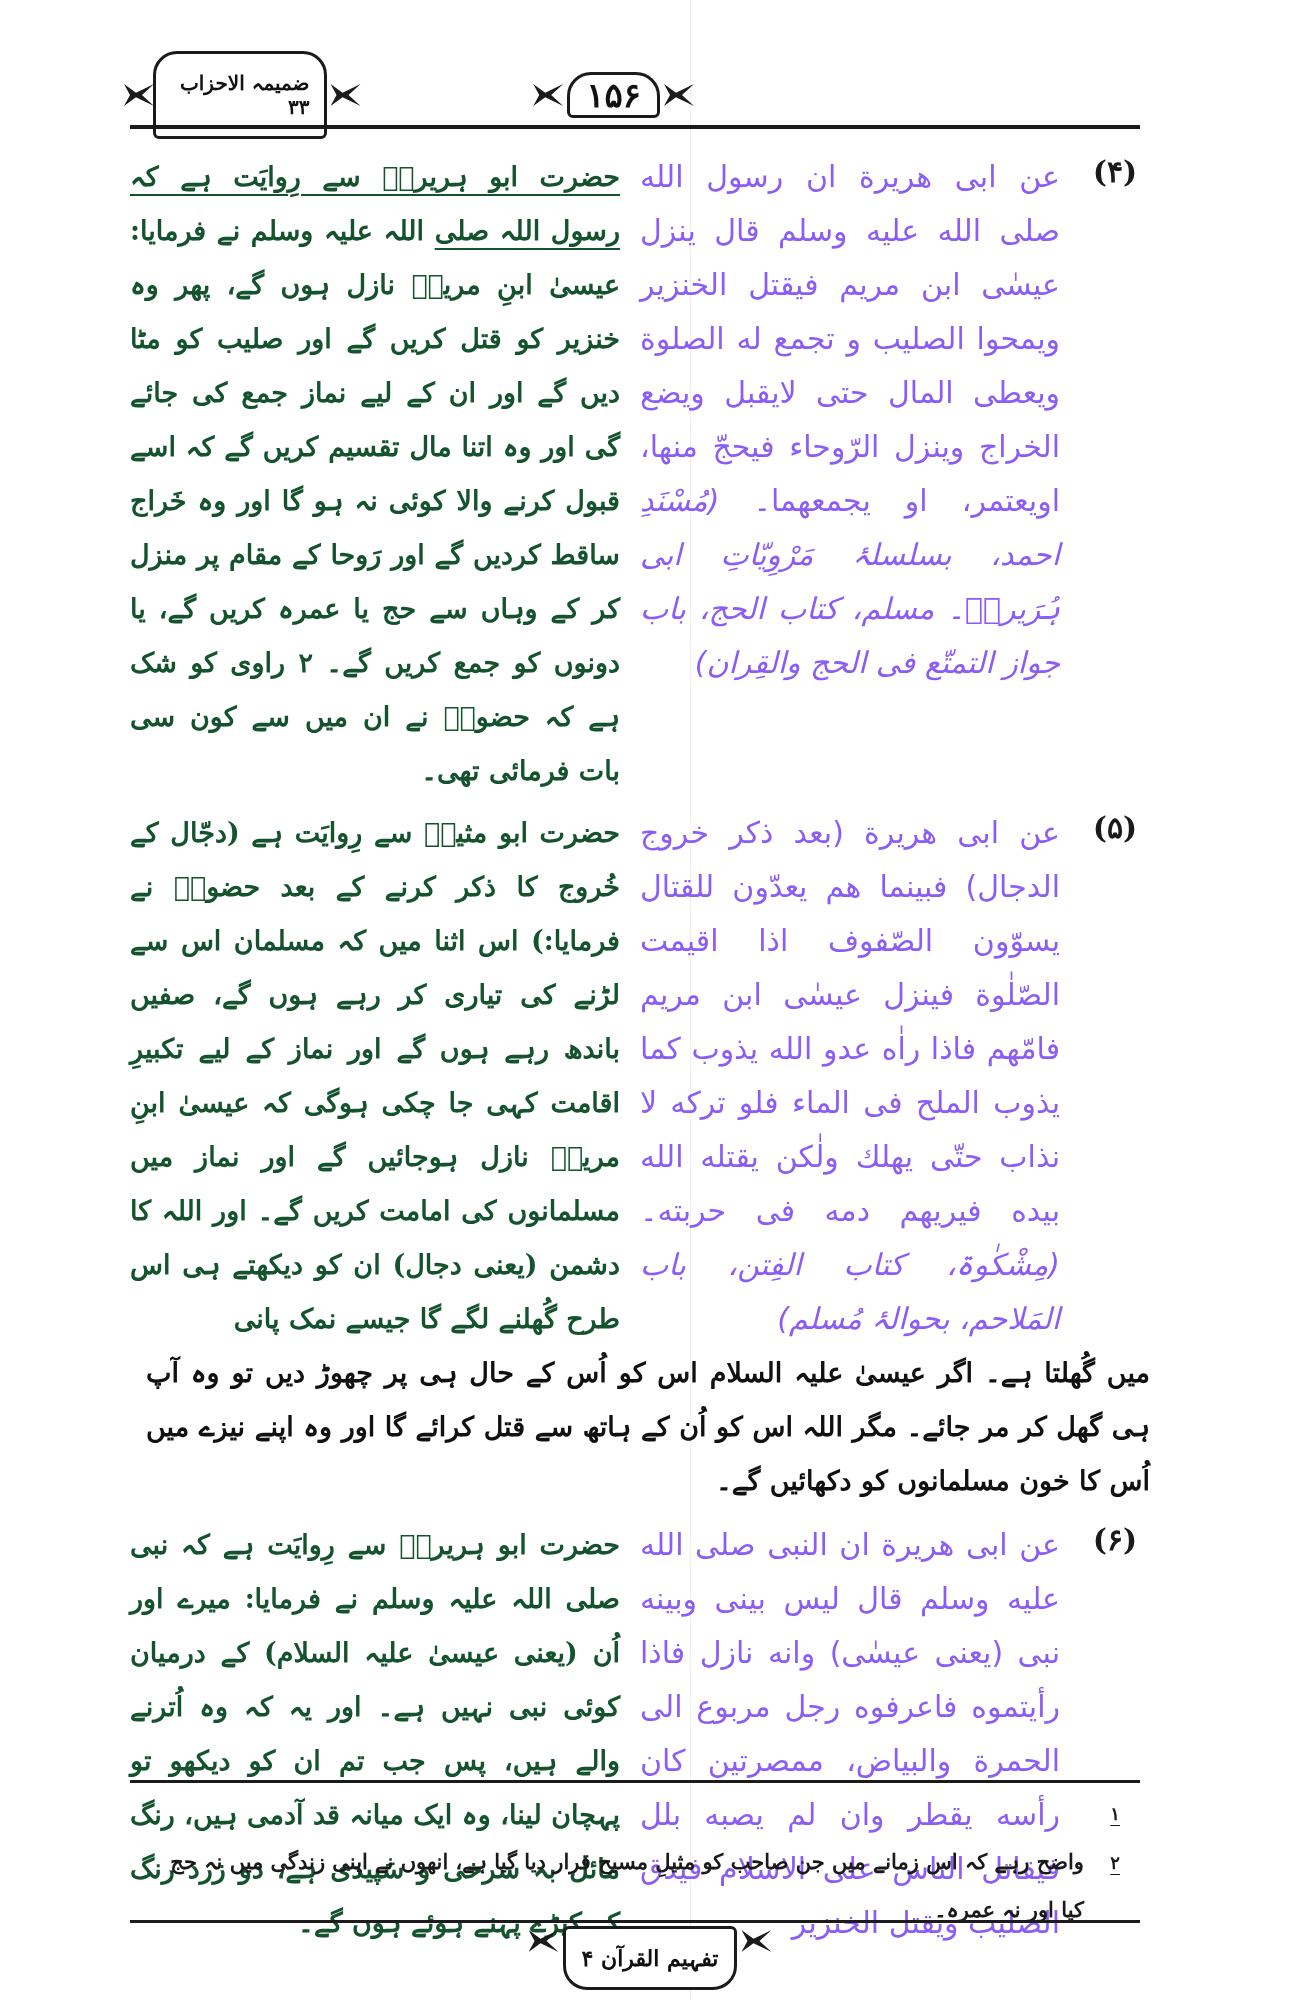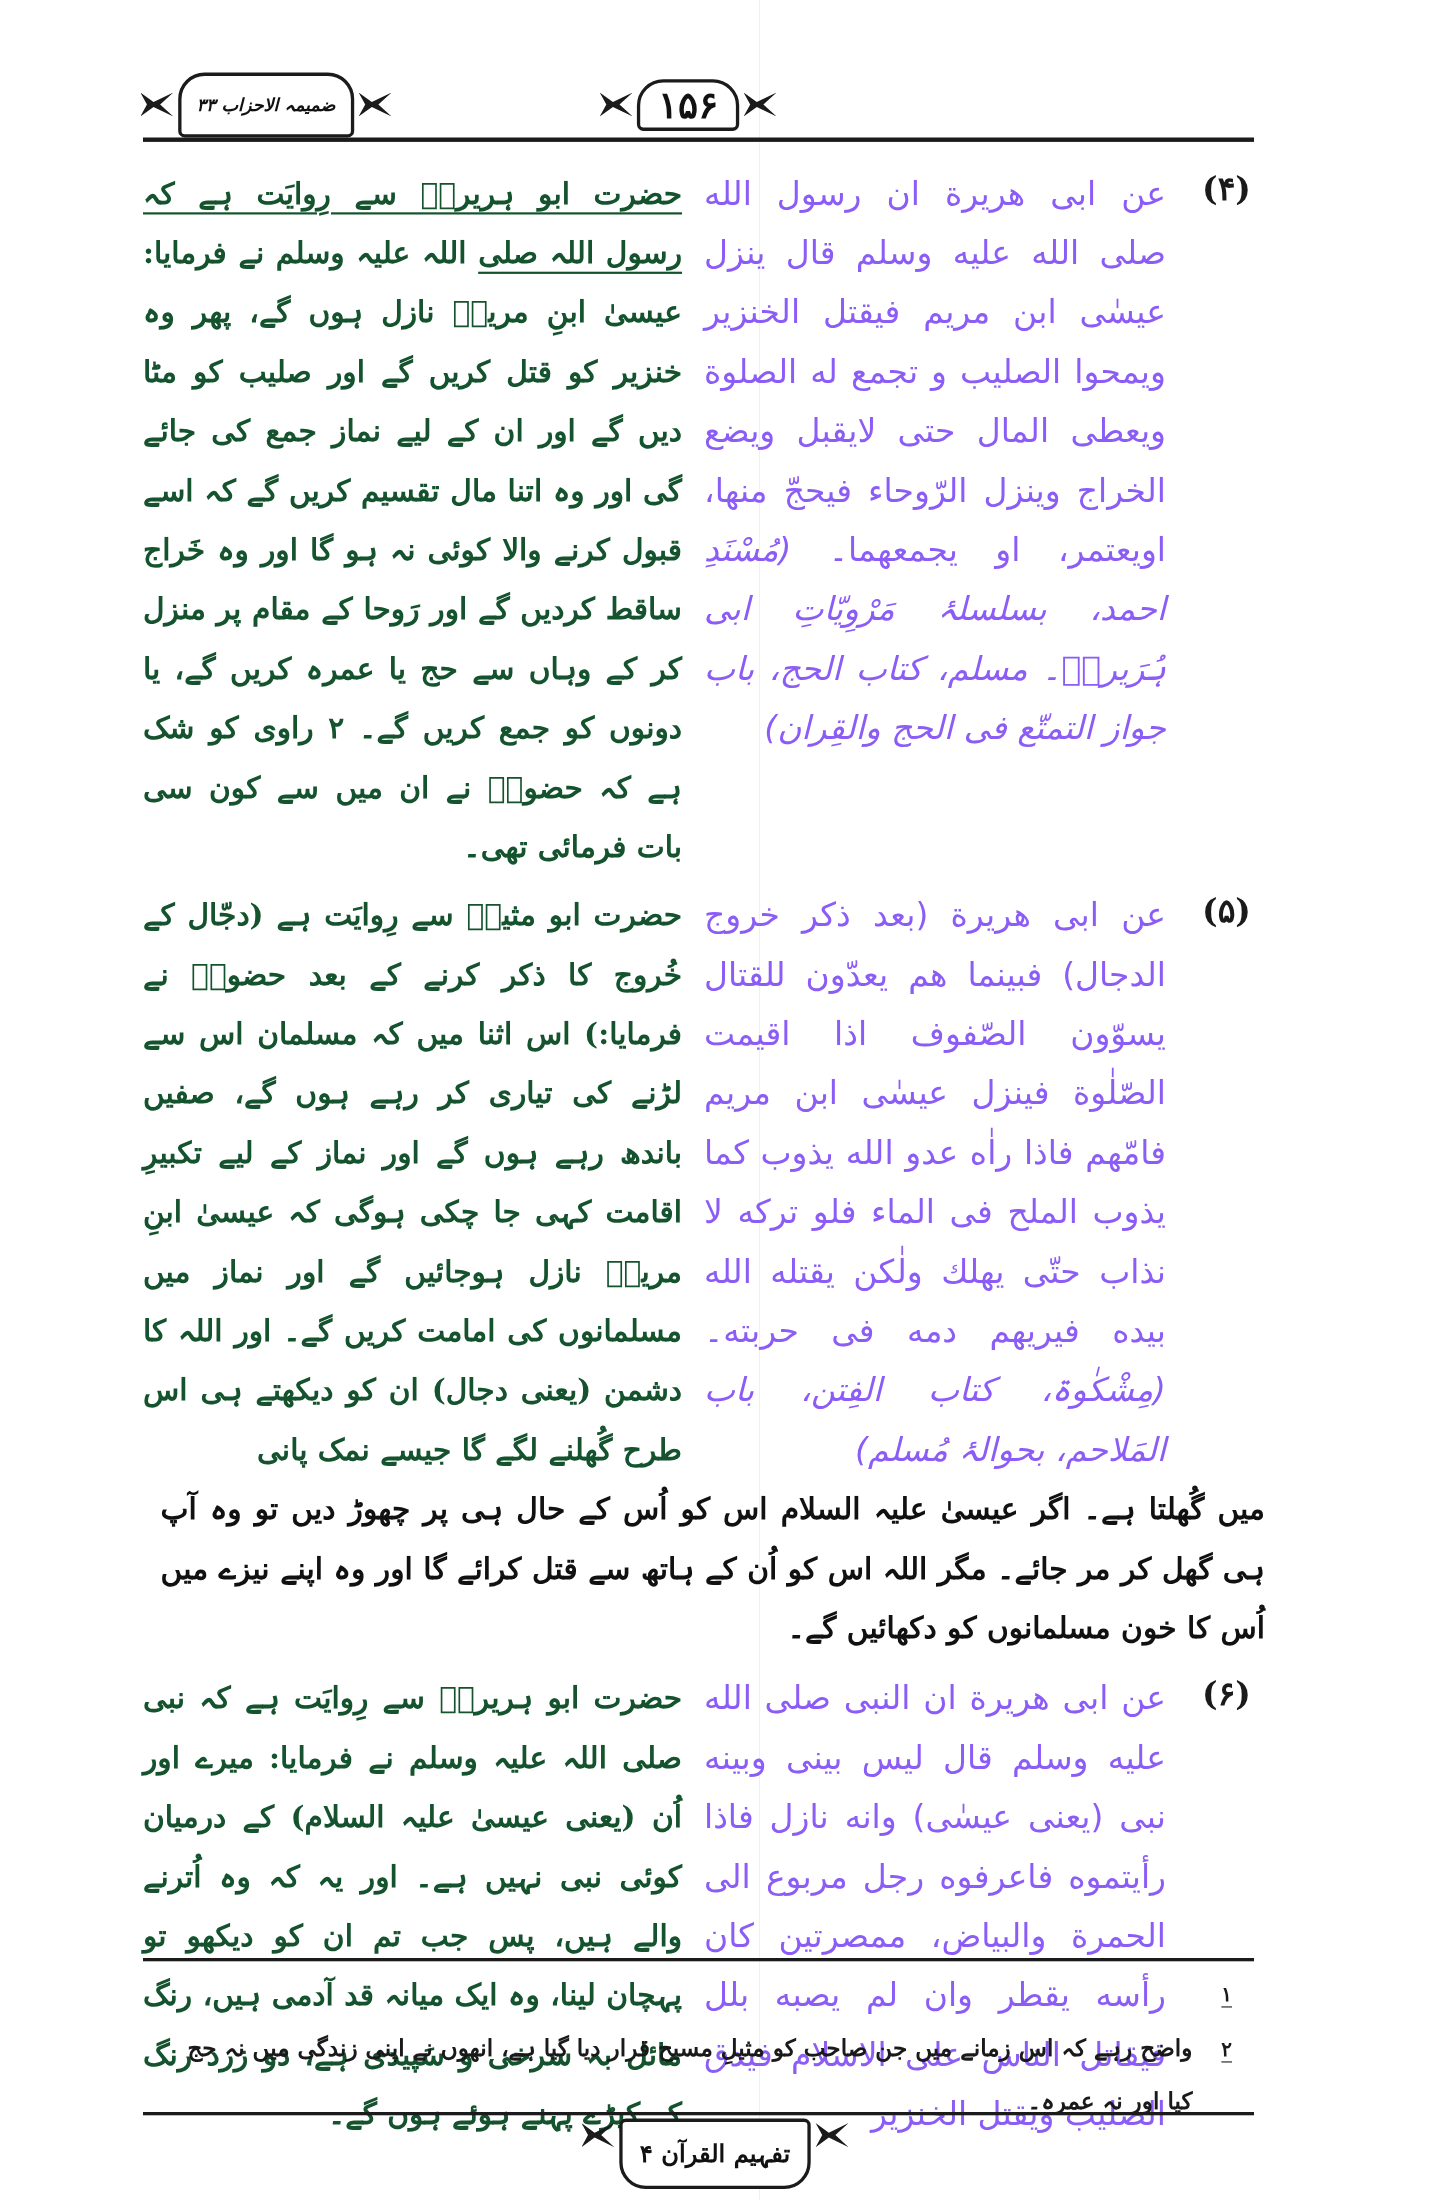--- a/index.html
+++ b/index.html
@@ -17,26 +17,26 @@
     position: relative; border: 3px solid #1b1b1b; border-radius: 24px 24px 6px 6px;
     padding: 2px 16px; background: #fff; font-family: "DejaVu Serif", serif; font-weight: bold; color: #111;
   }
   .orn-wing { width: 38px; height: 30px; position: relative; }
   .orn-wing::before, .orn-wing::after {
     content: ""; position: absolute; background: #1b1b1b;
   }
   .orn-wing::before { left: 4px; top: 4px; width: 30px; height: 22px; clip-path: polygon(0 0, 40% 40%, 100% 0, 60% 50%, 100% 100%, 40% 60%, 0 100%, 20% 50%); }
 
   .orn-right { right: 0; }
-  .orn-center { right: 430px; }
+  .orn-center { right: 442px; }
   .orn-left { right: 780px; }
 
   .orn-right .orn-box { font-size: 30px; padding: 0 22px; }
   .orn-center .orn-box { font-size: 34px; padding: 0 16px; }
-  .orn-left .orn-box { font-size: 16px; padding: 17px 14px; font-style: italic; }
+  .orn-left .orn-box { font-size: 20px; padding: 17px 14px; }
 
   
   .content { position: absolute; left: 130px; top: 150px; width: 1020px; direction: rtl; }
   .entry { position: relative; display: grid; grid-template-columns: 70px 420px 490px; column-gap: 20px; direction: rtl; }
   .num { font-family: "DejaVu Serif", serif; font-size: 30px; font-weight: bold; text-align: center; padding-top: 4px; }
   .ar {
     font-family: "DejaVu Sans", sans-serif; font-size: 30px; line-height: 54px; text-align: justify;
     text-align-last: right; color: #8b5cf6;
   }
   .ur {

